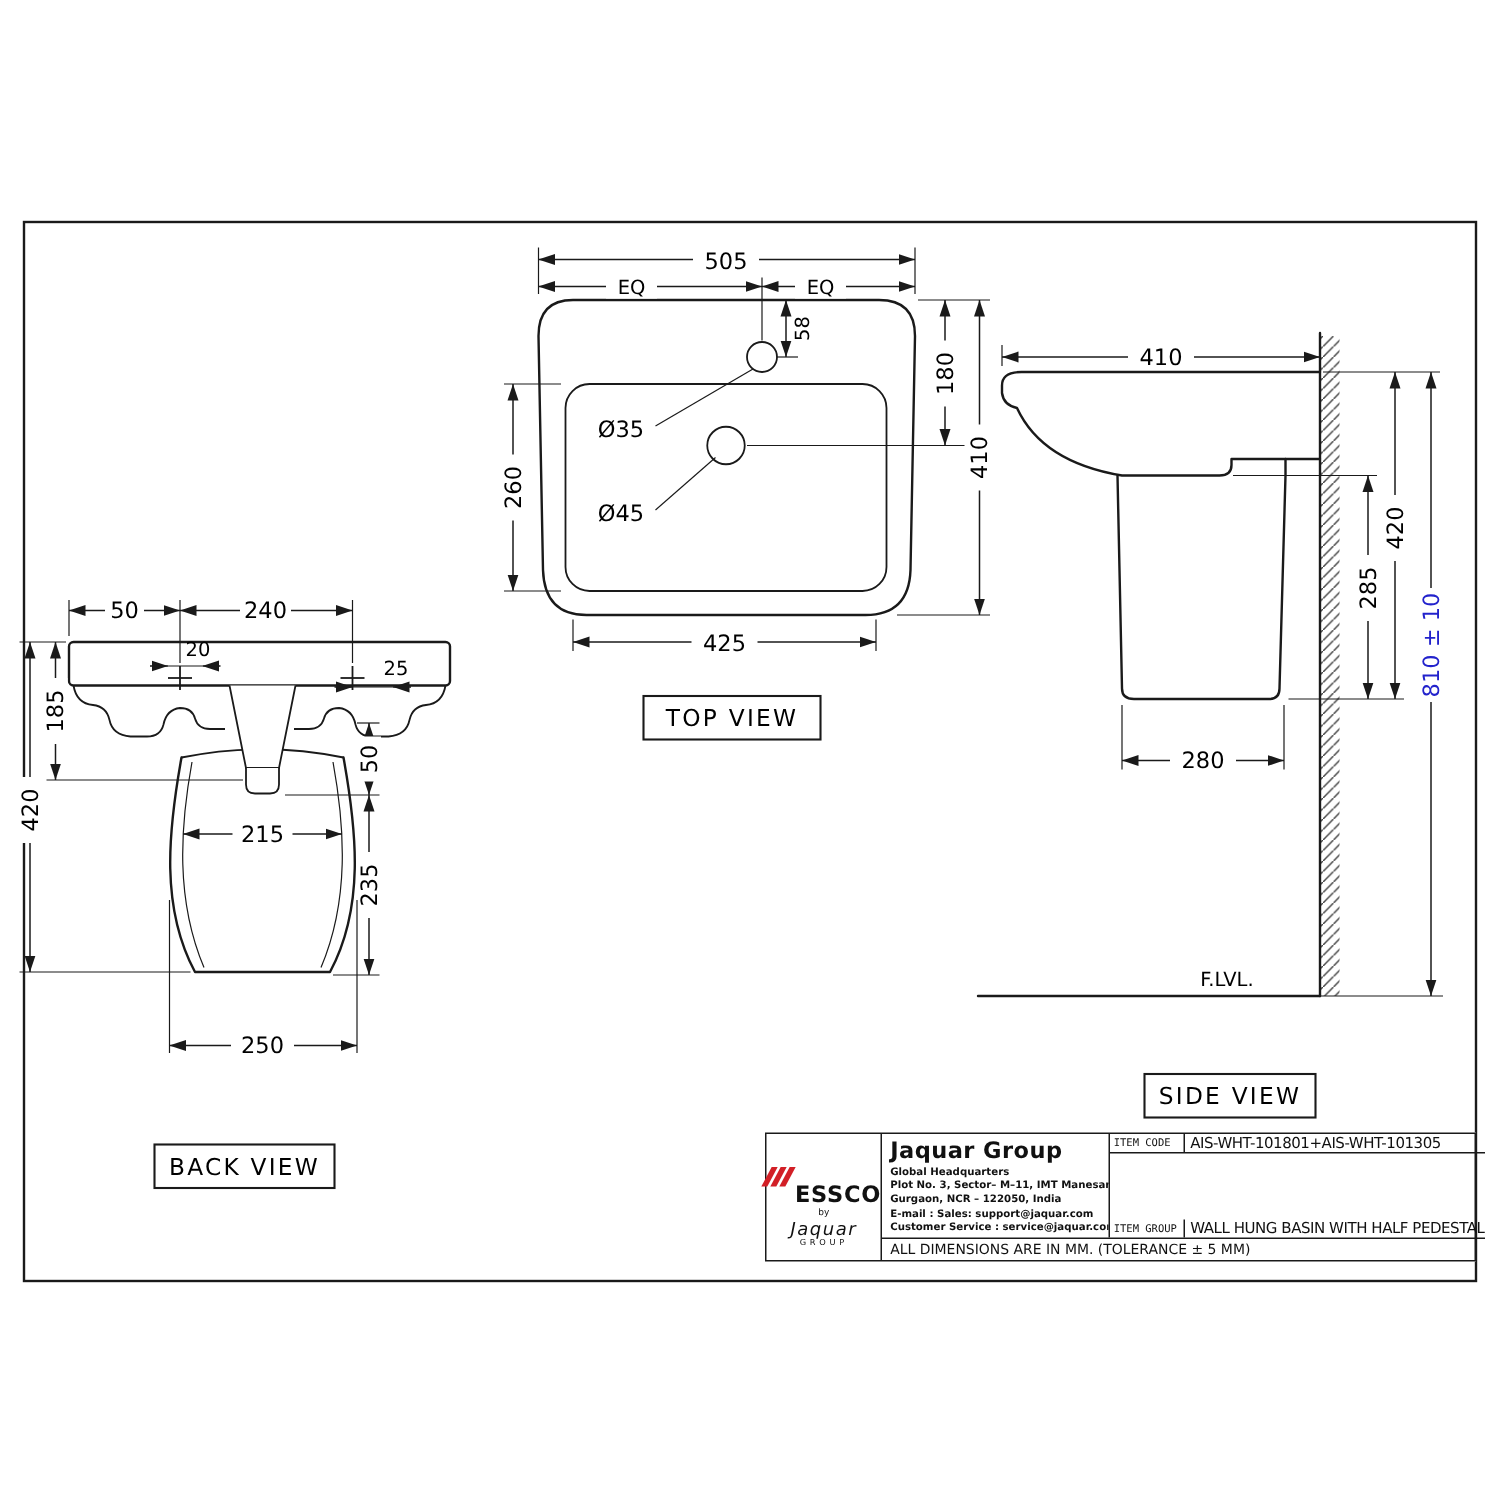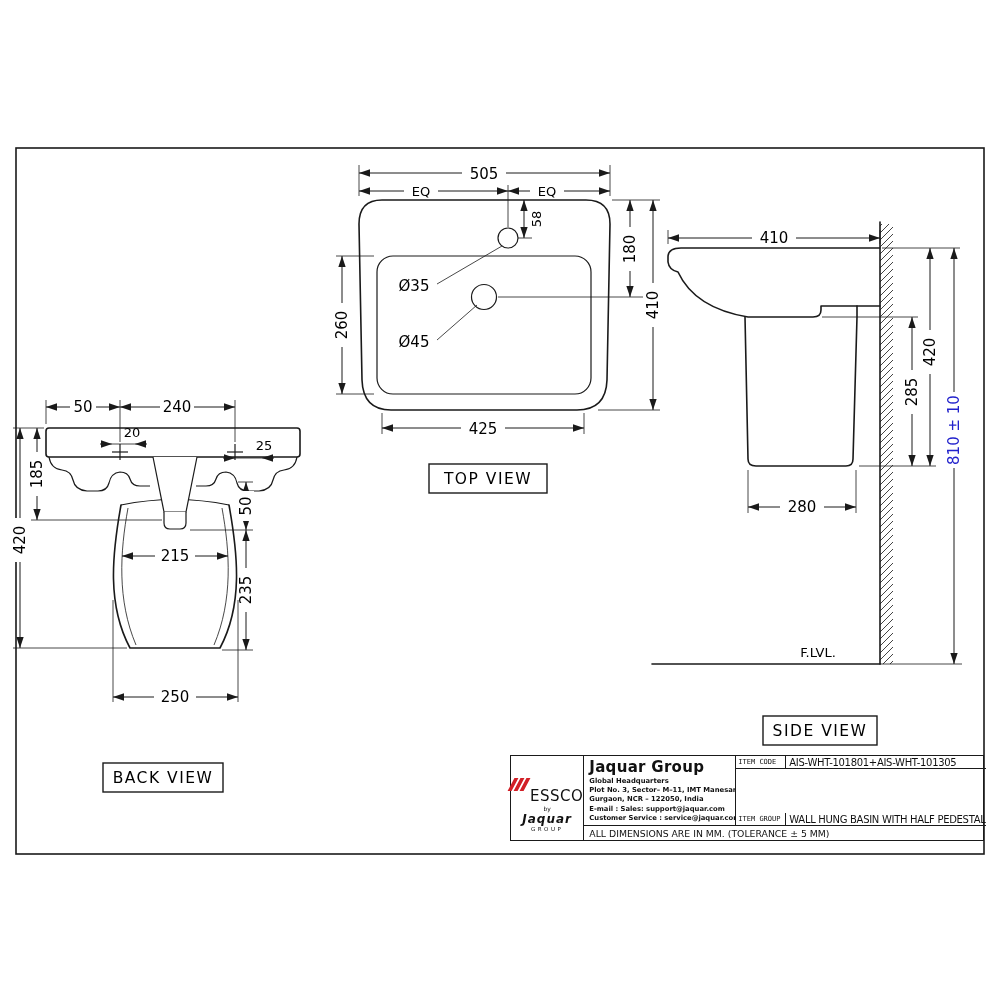--- a/index.html
+++ b/index.html
@@ -17,23 +17,23 @@
   .sm  { font-size:13px; }
   .box { stroke:#1a1a1a; stroke-width:1.4; fill:#ffffff; }
   .lbl { text-anchor:middle; font-size:15.5px; letter-spacing:1.5px; }
 
   
   .tb { position:absolute; left:510px; top:755px; width:474px; height:86px; border:1.5px solid #1a1a1a; background:#fff; display:flex; }
   .tb-logo { width:86px; border-right:1.5px solid #1a1a1a; display:flex; flex-direction:column; align-items:center; justify-content:center; gap:1px; }
   .logo-row { display:flex; align-items:center; gap:3px; }
   .stripes { display:flex; gap:2px; transform:skewX(-28deg); }
   .stripe { width:4px; height:13px; }
-  .logo-brand { font-weight:normal; font-size:15px; letter-spacing:.5px;margin-top:24px; }
+  .logo-brand { font-weight:bold; font-size:15px; letter-spacing:.5px;margin-top:24px; }
   .logo-by { font-size:6px; line-height:1; }
-  .logo-jaquar { font-style:italic; font-weight:bold; font-size:12px; letter-spacing:1px; line-height:1.1; }
+  .logo-jaquar { font-style:italic; font-weight:normal; font-size:12px; letter-spacing:1px; line-height:1.1; }
   .logo-group { font-size:5.5px; letter-spacing:2.5px; line-height:1; }
   .tb-main { flex:1; display:flex; flex-direction:column; }
   .tb-top { flex:1; display:flex; min-height:0; }
   .tb-company { width:152px; border-right:1.5px solid #1a1a1a; padding:2px 4px 0 5px; overflow:hidden; }
   .co-name { font-size:15px; font-weight:bold; letter-spacing:.3px; margin-bottom:1px; }
   .co-line { font-size:6.8px; font-weight:bold; line-height:1.35; white-space:nowrap; }
   .tb-items { flex:1; display:flex; flex-direction:column;gap:44px; }
   .item-row { flex:1; display:flex; border-bottom:1.2px solid #1a1a1a; min-height:0; }
   .item-row:last-child { border-bottom:none; }
   .item-label { width:50px; border-right:1.2px solid #1a1a1a; font-family:"DejaVu Sans Mono",monospace; font-size:7px; display:flex; align-items:center; padding-left:2px; }

